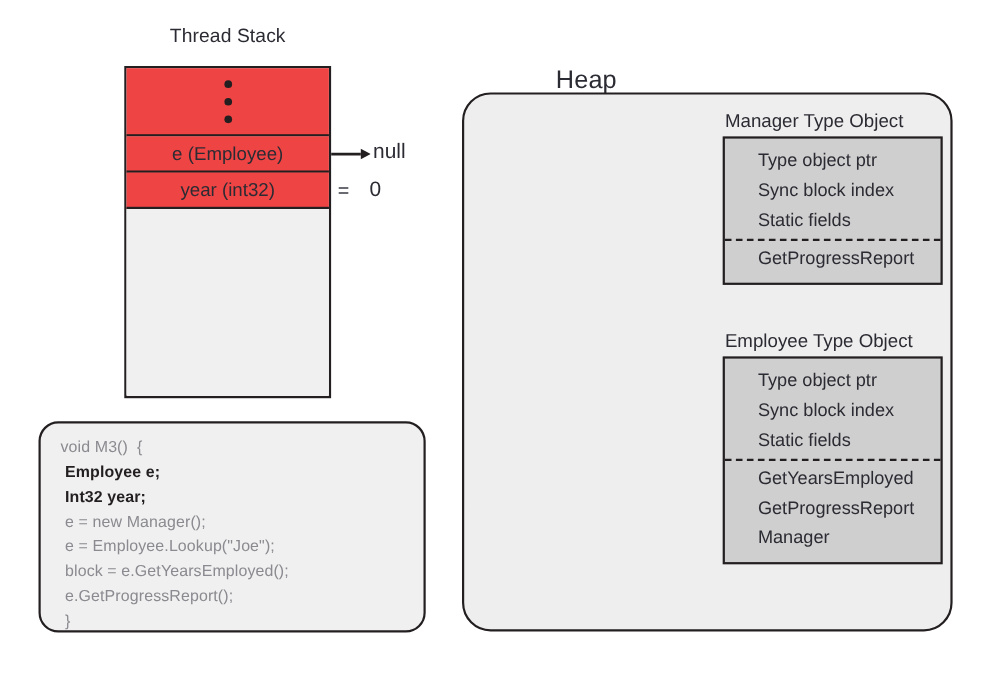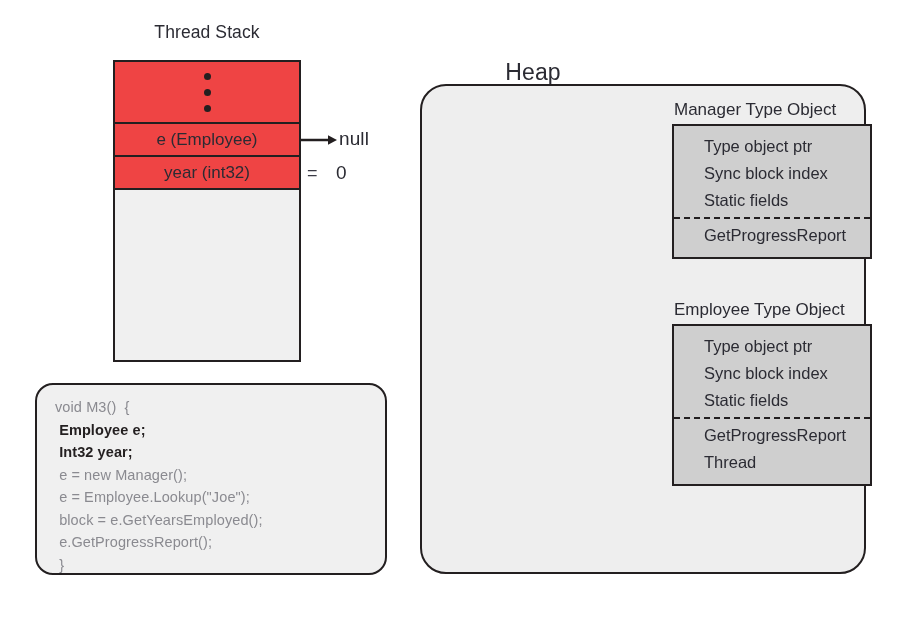--- a/index.html
+++ b/index.html
@@ -159,21 +159,20 @@
     height: 490px;
     box-sizing: border-box;
     border: 2.5px solid #231f20;
     border-radius: 26px;
     background: #eeeeee;
   }
 
   
   .type-group {
     position: absolute;
-    margin-left: 15px;
   }
   .type-group-title {
     font-size: 17px;
     color: #2b2b33;
     white-space: nowrap;
     margin-bottom: 4px;
     padding-left: 2px;
   }
   .type-box {
     border: 2.5px solid #231f20;
@@ -277,19 +276,20 @@
     </div>
   </div>
 
   <div class="type-group" id="employee-group">
     <div class="type-group-title">Employee Type Object</div>
     <div class="type-box">
       <div class="type-row">Type object ptr</div>
       <div class="type-row">Sync block index</div>
       <div class="type-row">Static fields</div>
       <div class="type-divider"></div>
+      <div class="type-row">GetYearsEmployed</div>
       <div class="type-row">GetProgressReport</div>
-      <div class="type-row">Thread</div>
+      <div class="type-row">Manager</div>
     </div>
   </div>
 
 
 </div>
 
 </body></html>

